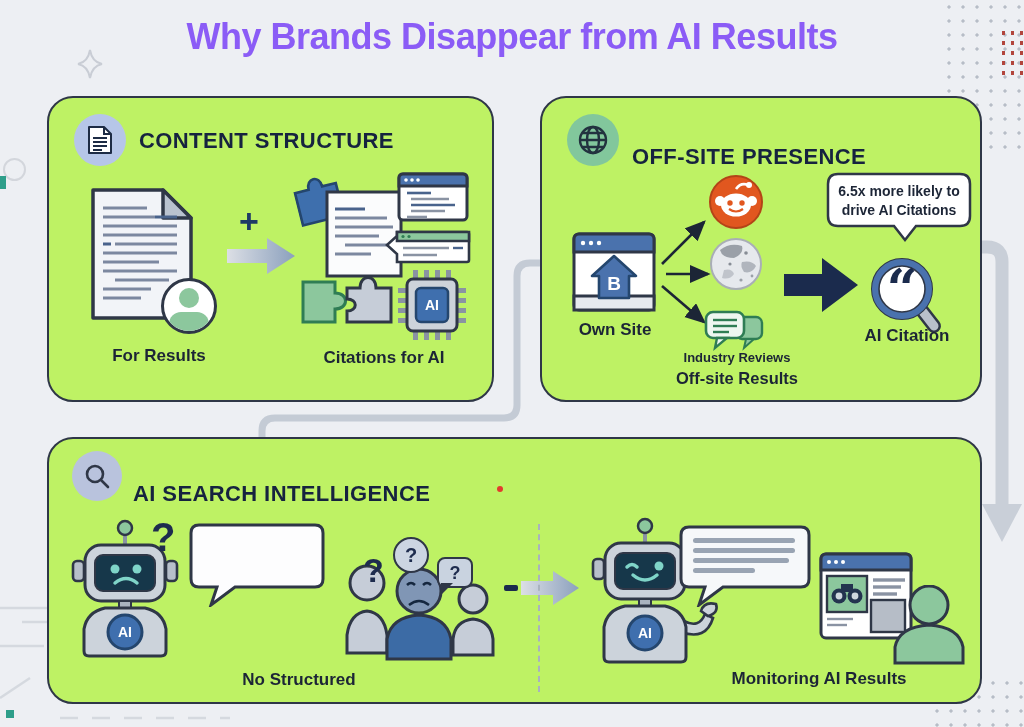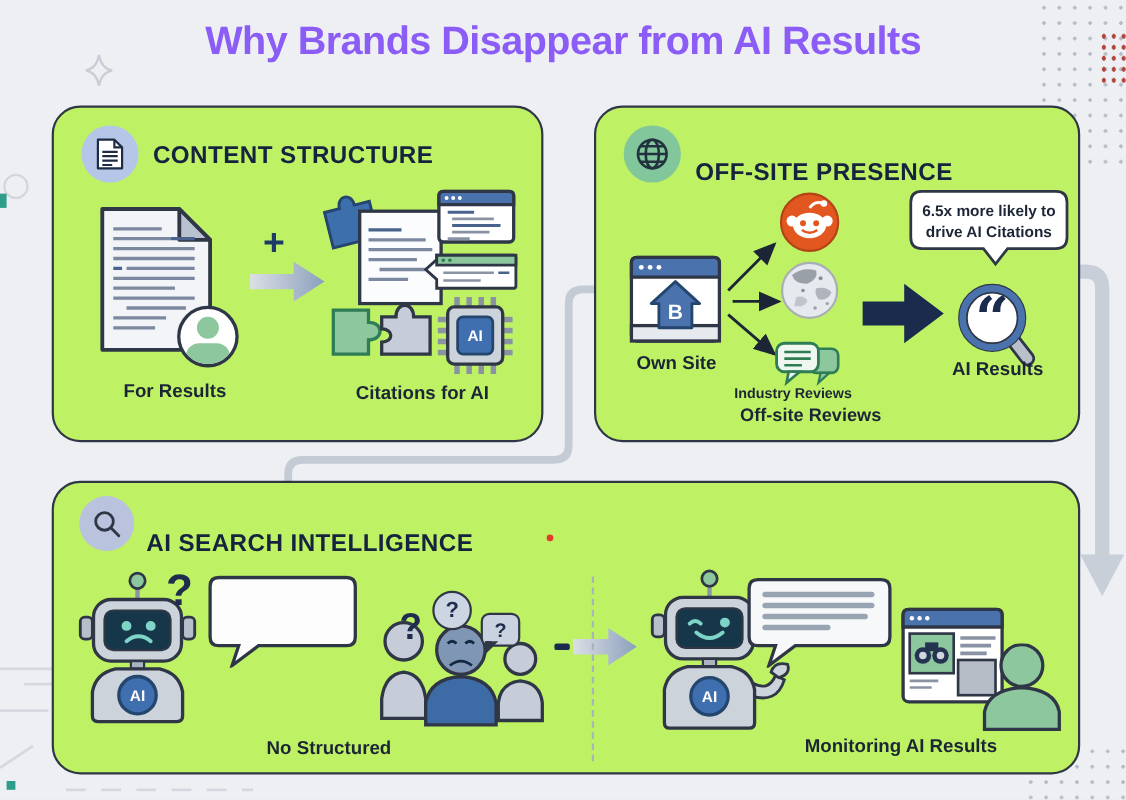--- a/index.html
+++ b/index.html
@@ -260,42 +260,42 @@
       <rect x="32" y="7" width="26" height="22" rx="6" fill="#8cc79d" stroke="#2f7d54" stroke-width="2.4"></rect>
       <path d="M42 29 L40 38 L50 29 Z" fill="#8cc79d" stroke="#2f7d54" stroke-width="2"></path>
       <rect x="2" y="2" width="38" height="26" rx="7" fill="#eef7f0" stroke="#2f7d54" stroke-width="2.6"></rect>
       <g stroke="#2f7d54" stroke-width="2.4">
           <path d="M9 10 H33"></path>
           <path d="M9 16 H33"></path>
           <path d="M9 22 H25"></path>
         </g>
       <path d="M13 28 L11 38 L23 28 Z" fill="#eef7f0" stroke="#2f7d54" stroke-width="2.4"></path>
     </svg>
-    <div class="lblsm" style="left:94px;top:252px;width:170px;">Industry Reviews</div>
-    <div class="lbl" style="left:100px;top:271px;width:190px;font-size:16.5px;">Off-site Reviews</div>
+    <div class="lblsm" style="left:110px;top:252px;width:170px;">Industry Reviews</div>
+    <div class="lbl" style="left:100px;top:271px;width:190px;font-size:16.5px;">Off-site Results</div>
 
     <svg class="abs" style="left:242px;top:158px;" width="76" height="58" viewBox="0 0 76 58">
       <polygon points="0,18 38,18 38,2 74,29 38,56 38,40 0,40" fill="#1b2b4d"></polygon>
     </svg>
 
     <svg class="abs" style="left:326px;top:152px;" width="80" height="96" viewBox="0 0 80 96">
       <path d="M52 58 L66 76" stroke="#2f3747" stroke-width="14" stroke-linecap="round"></path>
       <path d="M52 58 L66 76" stroke="#b9c0cb" stroke-width="9" stroke-linecap="round"></path>
       <circle cx="34" cy="39" r="30" fill="#fff" stroke="#2f3747" stroke-width="2"></circle>
       <circle cx="34" cy="39" r="26.5" fill="#fff" stroke="#4a72ad" stroke-width="7"></circle>
       <circle cx="34" cy="39" r="23" fill="#fff" stroke="#2f3747" stroke-width="1.6"></circle>
       <text x="34" y="58" text-anchor="middle" font-size="54" font-weight="bold" fill="#1b2b4d" font-family="DejaVu Serif, serif">“</text>
     </svg>
 
     <svg class="abs" style="left:284px;top:74px;" width="146" height="72" viewBox="0 0 146 72">
       <path d="M12 2 H134 Q144 2 144 12 V44 Q144 54 134 54 H90 L79 68 L68 54 H12 Q2 54 2 44 V12 Q2 2 12 2 Z" fill="#fff" stroke="#2f3747" stroke-width="2.5"></path>
       <text x="73" y="24" text-anchor="middle" font-size="14" font-weight="600" fill="#1c2536">6.5x more likely to</text>
       <text x="73" y="43" text-anchor="middle" font-size="14" font-weight="600" fill="#1c2536">drive AI Citations</text>
     </svg>
-    <div class="lbl" style="left:298px;top:228px;width:134px;">AI Results</div>
+    <div class="lbl" style="left:298px;top:228px;width:134px;">AI Citation</div>
   </div>
 
   <div class="panel" style="left:47px;top:437px;width:931px;height:263px;">
     <div class="badge" style="left:23px;top:12px;width:50px;height:50px;background:#b9c3dd;">
       <svg width="28" height="28" viewBox="0 0 28 28">
         <circle cx="12" cy="12" r="8" fill="none" stroke="#2f3747" stroke-width="2.6"></circle>
         <path d="M18 18 L25 25" stroke="#2f3747" stroke-width="2.6" stroke-linecap="round"></path>
       </svg>
     </div>
     <div class="ptitle" style="left:84px;top:42px;text-align:right;">AI SEARCH INTELLIGENCE</div>

